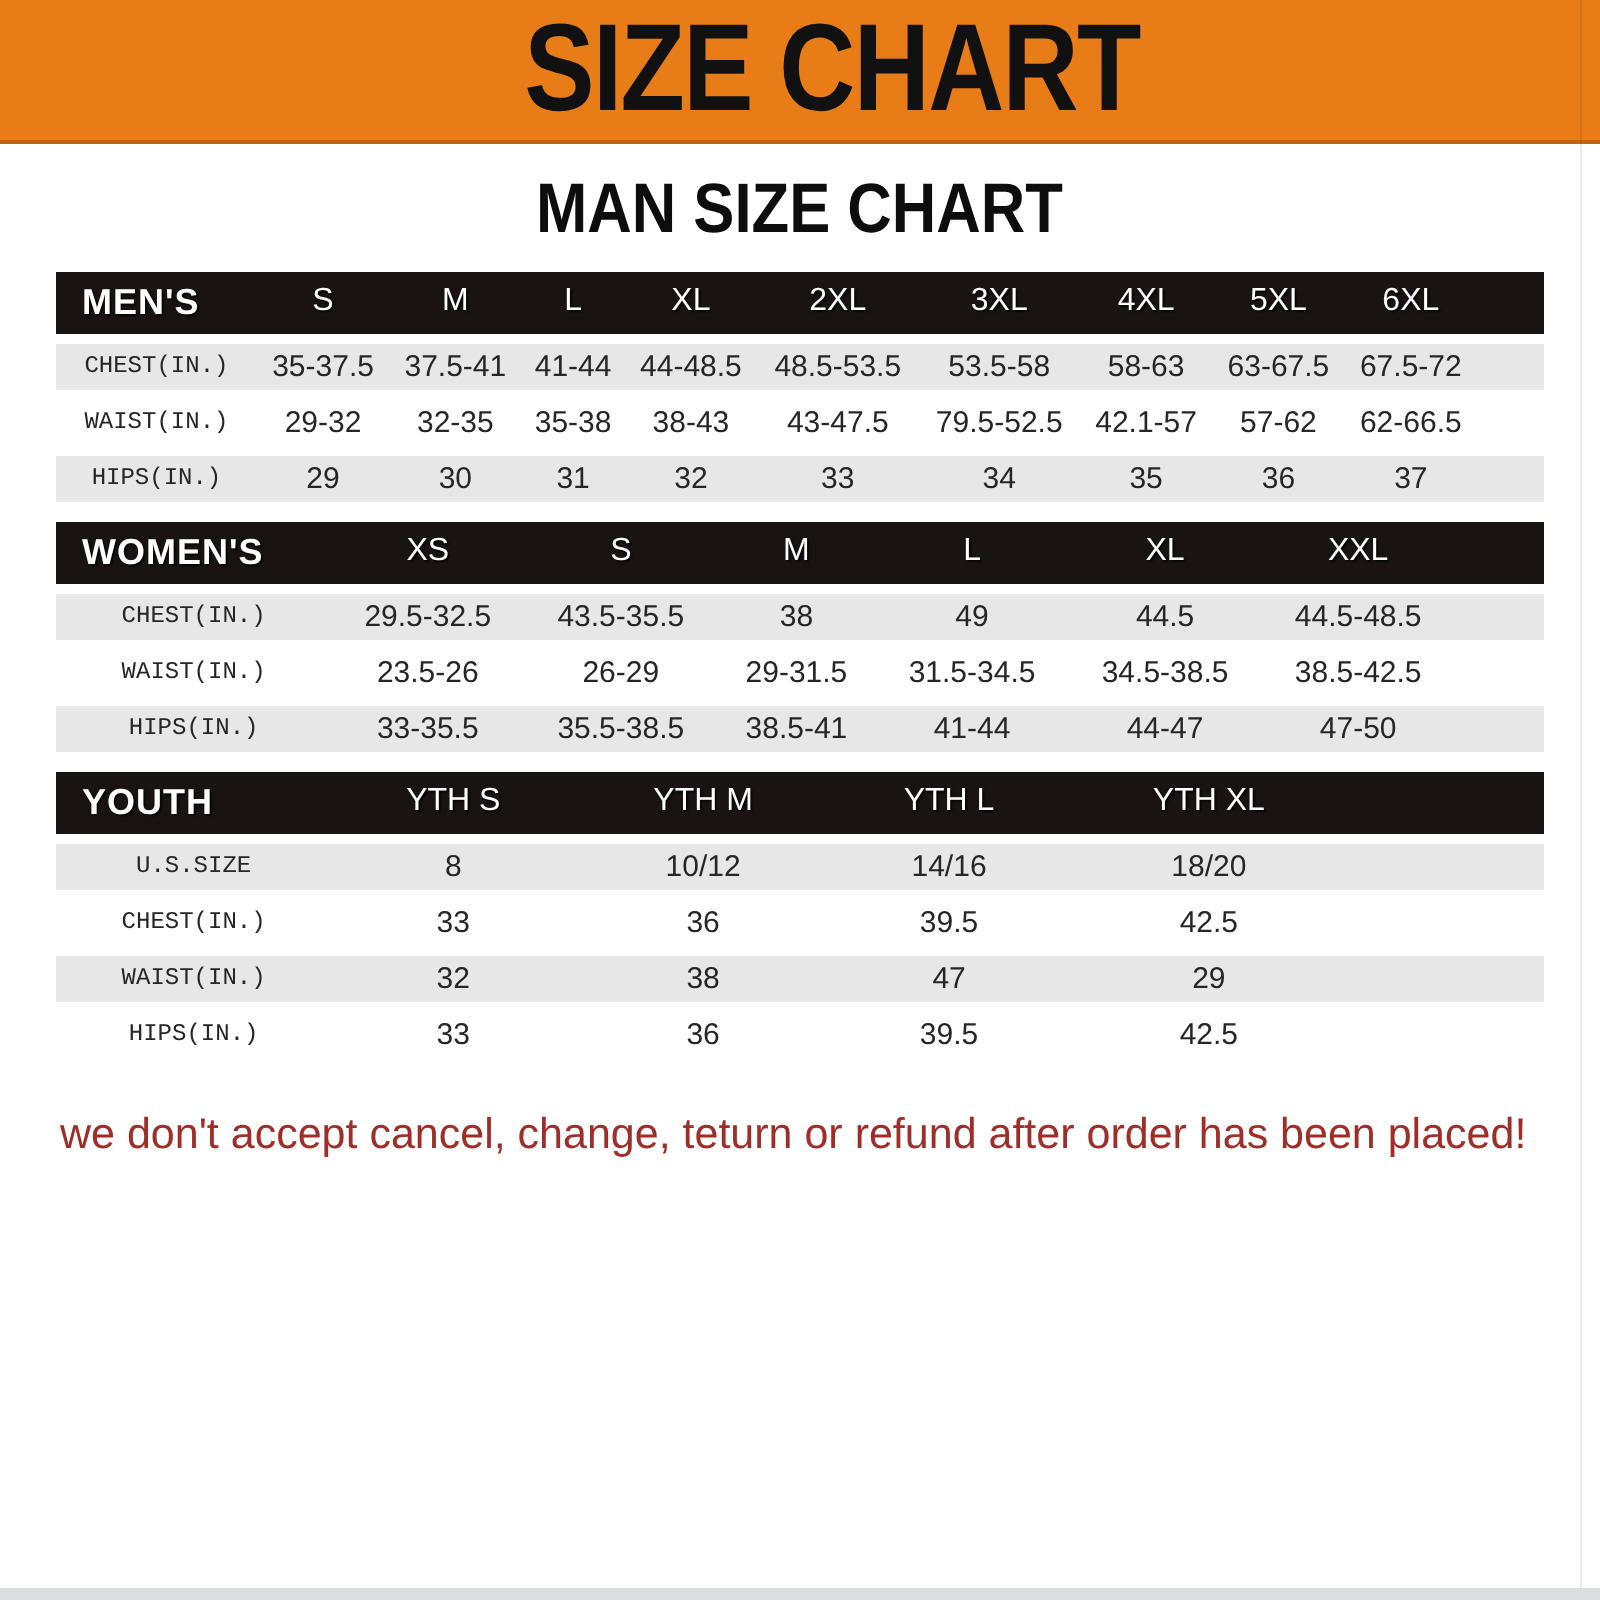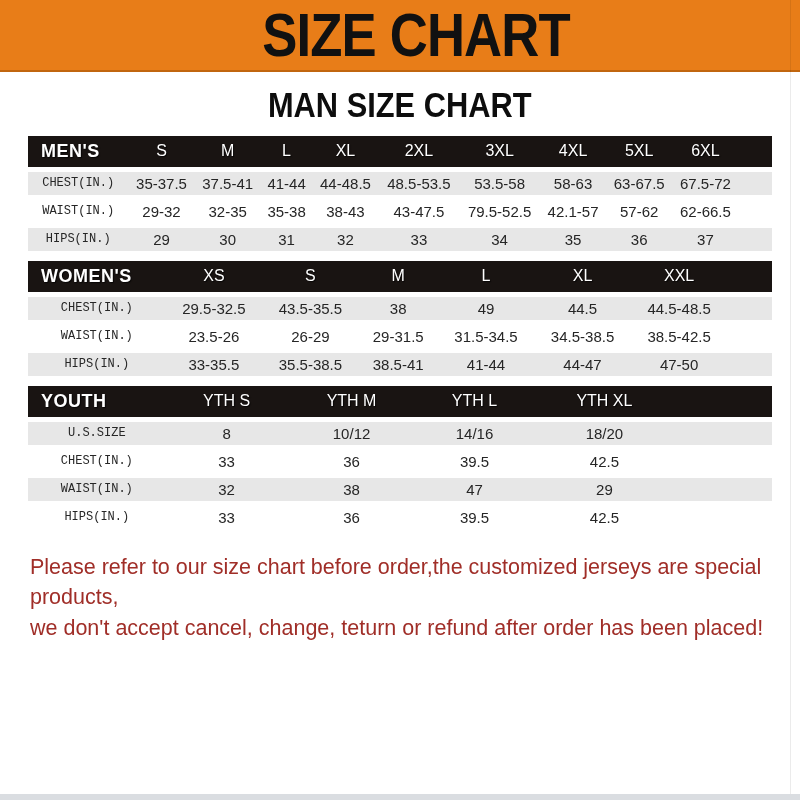--- a/index.html
+++ b/index.html
@@ -262,18 +262,17 @@
             <td>39.5</td>
             <td>42.5</td>
             <td></td>
           </tr>
         </tbody>
       </table>
     </section>
   </main>
 
 <div class="footer-note">
-  <div>Please refer to our size chart before order,the customized jerseys are special products,</div>
   <div>we don't accept cancel, change, teturn or refund after order has been placed!</div>
 </div>
 
 <div class="right-edge"></div>
 <div class="bottom-strip"></div>
 
 </body></html>

